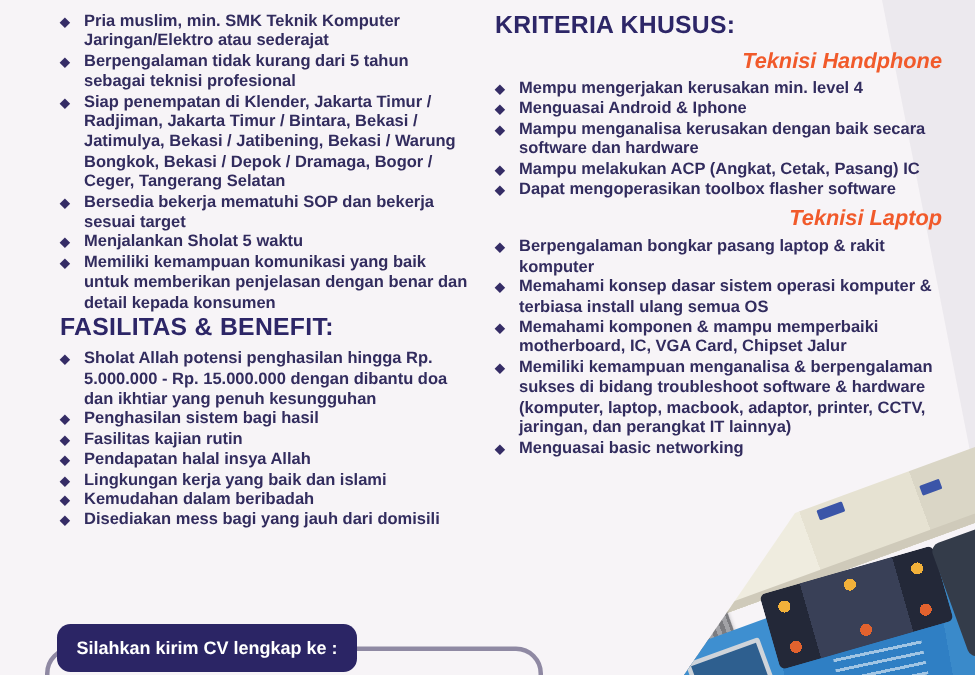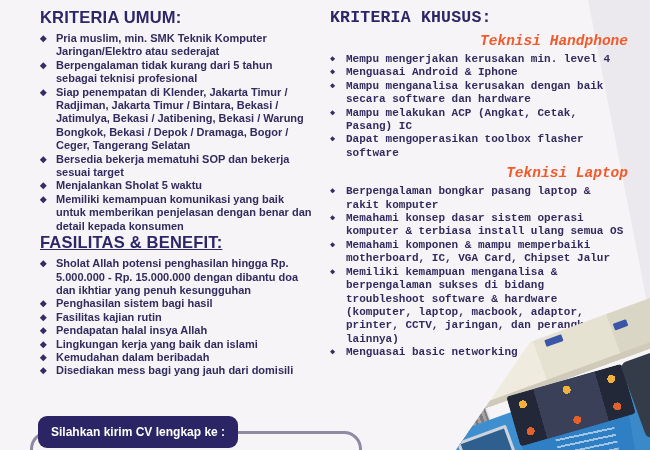--- a/index.html
+++ b/index.html
@@ -11,21 +11,21 @@
   }
   
   .band{
     position:absolute;top:0;right:0;width:650px;height:450px;
     clip-path:polygon(588px 0px, 650px 0px, 650px 318px);
     background:#ece9ee;
   }
 
   .col{position:absolute;top:8px;}
   .col-left{left:40px;width:274px;}
-  .col-right{left:330px;width:298px;font-family:Liberation Mono, monospace;}
+  .col-right{left:330px;width:298px;}
 
   h2.sec{
     margin:0 0 5px 0;
     font-size:16.5px;font-weight:700;letter-spacing:.2px;
     color:#2d2667;
   }
   h3.sub{
     margin:6px 0 4px 0;
     font-size:14.5px;font-weight:700;font-style:italic;
     color:#f15a2b;
@@ -36,21 +36,21 @@
     display:flex;align-items:flex-start;
     font-size:11px;line-height:13.4px;font-weight:700;
     color:#322c5e;
   }
   ul.blist .dm{
     flex:0 0 16px;width:16px;
     font-size:8.5px;line-height:13.4px;color:#352c66;
     font-style:normal;
   }
   ul.blist .tx{flex:1;}
-  .gap-top{margin-top:13px;text-decoration:underline;}
+  .gap-top{margin-top:13px;}
 
   
   .cv-box{
     position:absolute;left:30px;top:431px;width:326px;height:70px;
     border:3.5px solid #8f89a3;border-radius:18px;
     background:transparent;
   }
   .cv-pill{
     position:absolute;left:38px;top:416px;height:32px;
     padding:0 13px;border-radius:9px;
@@ -115,21 +115,20 @@
     position:absolute;left:58px;top:118px;width:46px;height:30px;
     background:#2e5f8f;border:3px solid #cfd4da;border-radius:2px;
   }
 </style>
 </head>
 <body>
 
 <div class="band"></div>
 
 <div class="col col-left">
-  <h2 class="sec">KRITERIA UMUM:</h2>
   <ul class="blist">
     <li>
         <span class="dm">◆</span>
         <span class="tx">Pria muslim, min. SMK Teknik Komputer Jaringan/Elektro atau sederajat</span>
       </li>
     <li>
         <span class="dm">◆</span>
         <span class="tx">Berpengalaman tidak kurang dari 5 tahun sebagai teknisi profesional</span>
       </li>
     <li>

